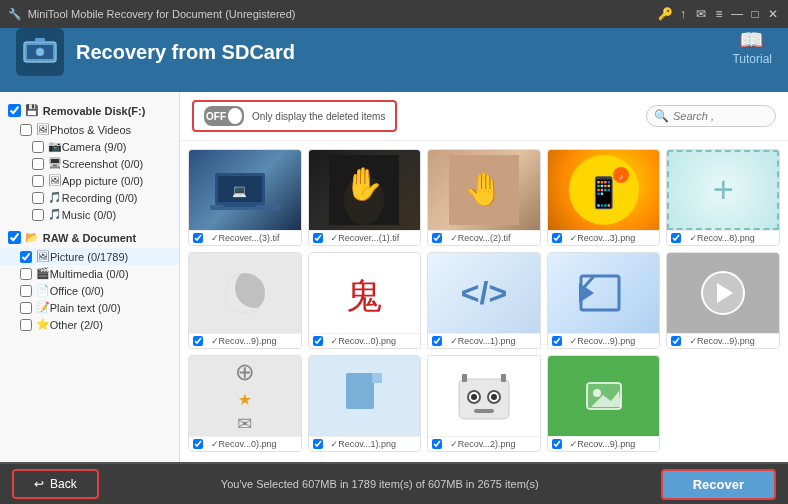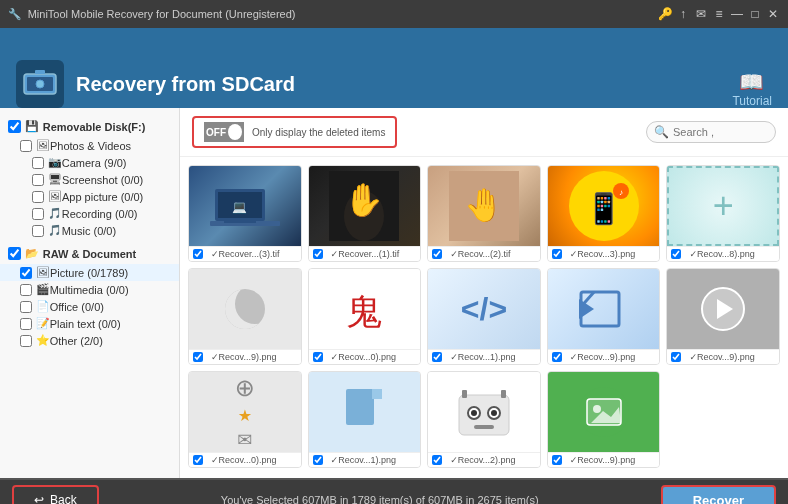--- a/index.html
+++ b/index.html
@@ -19,23 +19,23 @@
     .title-bar-left { display: flex; align-items: center; gap: 6px; }
     .title-bar-controls { display: flex; gap: 4px; }
     .title-bar-controls span {
       display: inline-block; width: 14px; height: 14px; text-align: center;
       line-height: 14px; color: #ccc; cursor: pointer; font-size: 12px;
     }
 
     
     .header {
       background: #2c6e9e;
-      height: 80px;
+      height: 64px;
       display: flex;
-      align-items: flex-end;
+      align-items: flex-start;
       padding: 0 16px;
       justify-content: space-between;
     }
     .header-left { display: flex; align-items: center; gap: 12px; }
     .header-icon {
       width: 48px; height: 48px; background: #1a4a6e; border-radius: 6px;
       display: flex; align-items: center; justify-content: center;
     }
     .header-title { color: white; font-size: 20px; font-weight: bold; }
     .header-right { color: #a8d4f0; font-size: 12px; text-align: center; cursor: pointer; }
@@ -68,33 +68,33 @@
     
     .toolbar {
       padding: 8px 12px; display: flex; align-items: center; justify-content: space-between;
       border-bottom: 1px solid #eee;
     }
     .toggle-area {
       display: flex; align-items: center; gap: 8px;
       border: 2px solid #e04040; border-radius: 4px; padding: 4px 10px;
     }
     .toggle-switch {
-      background: #888; border-radius: 0; width: 40px; height: 20px;
+      background: #888; border-radius: 8px; width: 40px; height: 20px;
       display: flex; align-items: center; padding: 2px; cursor: pointer; position: relative;
     }
     .toggle-switch .knob {
       width: 16px; height: 16px; background: white; border-radius: 50%;
     }
     .toggle-label { font-size: 10px; color: #555; }
     .toggle-off { font-size: 10px; font-weight: bold; color: white; margin-right: 2px; }
     .search-wrap { position: relative; display: flex; align-items: center; }
     .search-icon-pos { position: absolute; left: 8px; color: #999; font-size: 12px; z-index: 1; }
     .search-input {
       border: 1px solid #ccc; border-radius: 14px; padding: 4px 8px 4px 26px;
-      font-size: 11px; width: 130px; background: #fafafa; outline: none;
+      font-size: 11px; width: 130px; background: #fafafa; outline: none; font-style: italic;
     }
 
     
     .grid { flex: 1; overflow-y: auto; padding: 8px; display: grid; grid-template-columns: repeat(5, 1fr); gap: 6px; align-content: start; }
     .grid-item {
       border: 1px solid #e0e0e0; border-radius: 4px; overflow: hidden;
       display: flex; flex-direction: column; background: #fafafa; cursor: pointer;
     }
     .grid-item-img {
       width: 100%; height: 80px; object-fit: cover; overflow: hidden;

